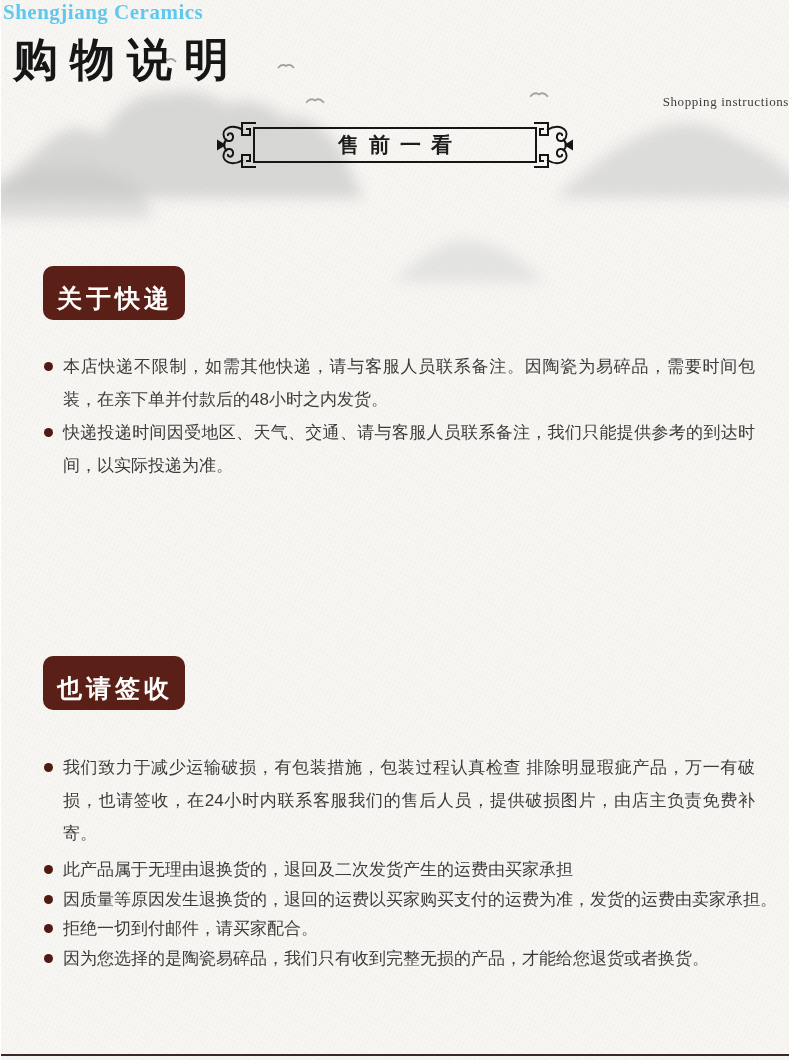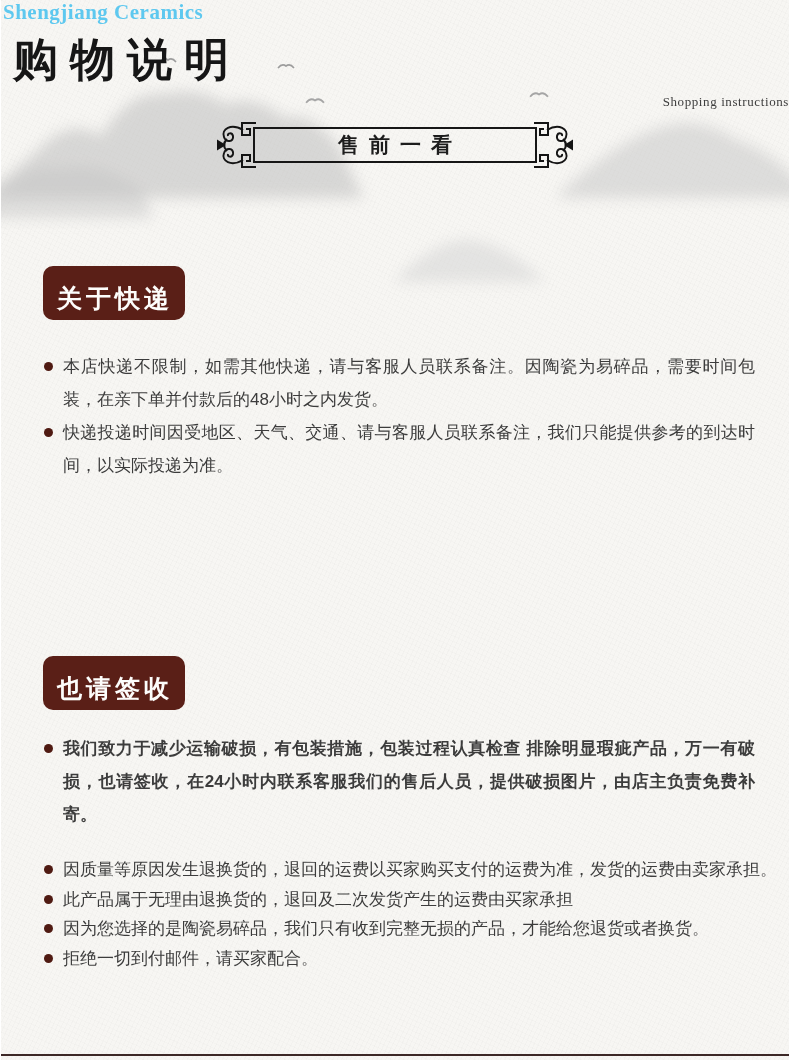--- a/index.html
+++ b/index.html
@@ -65,21 +65,21 @@
     font-family:"DejaVu Serif", serif;
     font-weight:bold;
     font-size:25px;line-height:1;
     letter-spacing:4px;
     padding:20px 12px 9px 14px;
     border-radius:10px;
   }
   .bullets{list-style:none;margin:0;padding:0;width:712px;}
   .section:nth-child(1) .bullets{margin-top:30px;}
   .section:nth-child(2) .bullets{margin-top:32px;}
-  .section:nth-child(3) .bullets{margin-top:22px;font-weight:bold;}
+  .section:nth-child(3) .bullets{margin-top:41px;}
   .section:nth-child(4) .bullets{margin-top:23px;width:740px;}
   .bullet{
     position:relative;
     padding-left:20px;
     font-size:17px;line-height:33px;
     color:#3c3c3c;
     text-align:justify;
   }
   .section:nth-child(4) .bullet{line-height:29.5px;}
   .bullet::before{
@@ -167,22 +167,22 @@
   <div class="sections">
       <section class="section"><div class="badge">关于快递</div><ul class="bullets">
           <li class="bullet">本店快递不限制，如需其他快递，请与客服人员联系备注。因陶瓷为易碎品，需要时间包装，在亲下单并付款后的48小时之内发货。</li>
           <li class="bullet">快递投递时间因受地区、天气、交通、请与客服人员联系备注，我们只能提供参考的到达时间，以实际投递为准。</li>
         </ul></section>
       <section class="section"></section>
       <section class="section"><div class="badge">也请签收</div><ul class="bullets">
           <li class="bullet">我们致力于减少运输破损，有包装措施，包装过程认真检查 排除明显瑕疵产品，万一有破损，也请签收，在24小时内联系客服我们的售后人员，提供破损图片，由店主负责免费补寄。</li>
         </ul></section>
       <section class="section"><ul class="bullets">
+          <li class="bullet">此产品属于无理由退换货的，退回及二次发货产生的运费由买家承担</li>
           <li class="bullet">因质量等原因发生退换货的，退回的运费以买家购买支付的运费为准，发货的运费由卖家承担。</li>
-          <li class="bullet">此产品属于无理由退换货的，退回及二次发货产生的运费由买家承担</li>
+          <li class="bullet">拒绝一切到付邮件，请买家配合。</li>
           <li class="bullet">因为您选择的是陶瓷易碎品，我们只有收到完整无损的产品，才能给您退货或者换货。</li>
-          <li class="bullet">拒绝一切到付邮件，请买家配合。</li>
         </ul></section>
     </div>
 
   <div class="bottom-line"></div>
 
 </div>
 
 </body></html>

